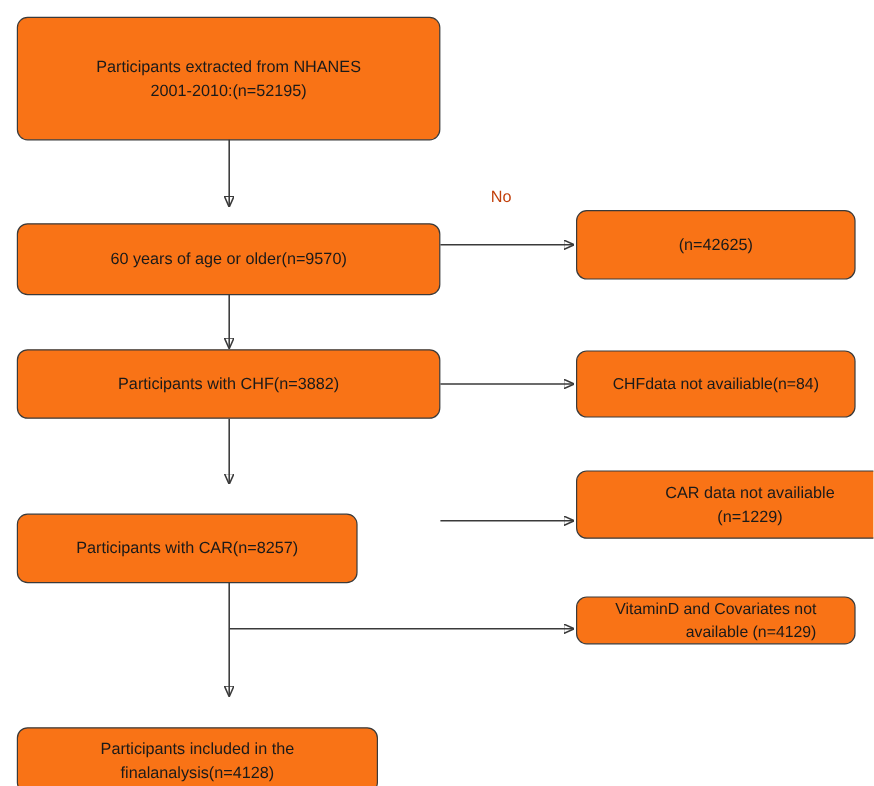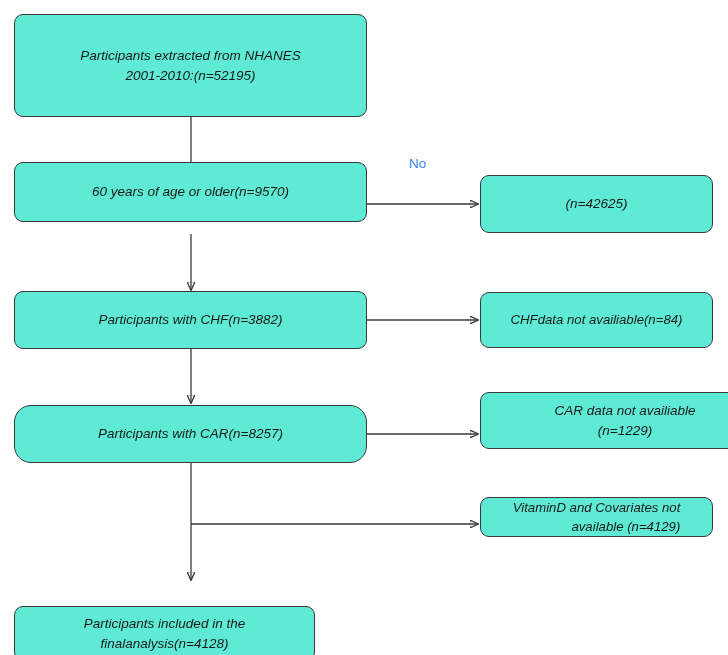--- a/index.html
+++ b/index.html
@@ -13,41 +13,40 @@
     height: 655px;
     background: #ffffff;
     font-family: "Liberation Sans", sans-serif;
     overflow: hidden;
   }
   .node {
     position: absolute;
     box-sizing: border-box;
     border: 1px solid #3a3a3a;
     border-radius: 9px;
-    background: #5eead4;
+    background: #f97316;
     display: flex;
     align-items: center;
     justify-content: center;
     text-align: center;
     color: #1a1a1a;
     font-size: 13.5px;
     line-height: 1.45;
     padding: 2px 4px;
     white-space: pre-line;
-    font-style: italic;
   }
   .node.tight {
     padding: 2px 0px;
     font-size: 13.2px;
     text-align: right;
   }
   .edge-label {
     position: absolute;
     font-size: 13.5px;
-    color: #3b82f6;
+    color: #c2410c;
     font-family: "Liberation Sans", sans-serif;
   }
   svg.wires {
     position: absolute;
     left: 0;
     top: 0;
     width: 728px;
     height: 655px;
     pointer-events: none;
   }
@@ -84,39 +83,39 @@
     <line x1="367" y1="434" x2="478" y2="434" marker-end="url(#arrowhead)"></line>
 
     <line x1="191" y1="524" x2="478" y2="524" marker-end="url(#arrowhead)"></line>
   </svg>
 
   <div class="node" style="left:14px; top:14px; width:353px; height:103px;">
     <span>Participants extracted from NHANES
 2001-2010:(n=52195)</span>
   </div>
 
-  <div class="node" style="left:14px; top:162px; width:353px; height:60px;">
+  <div class="node" style="left:14px; top:186px; width:353px; height:60px;">
     <span>60 years of age or older(n=9570)</span>
   </div>
 
   <div class="edge-label" style="left:409px; top:156px;">No</div>
 
   <div class="node" style="left:480px; top:175px; width:233px; height:58px;justify-content:center;">
     <span>(n=42625)</span>
   </div>
 
   <div class="node" style="left:14px; top:291px; width:353px; height:58px;">
     <span>Participants with CHF(n=3882)</span>
   </div>
 
   <div class="node tight" style="left:480px; top:292px; width:233px; height:56px;">
     <span>CHFdata not availiable(n=84)</span>
   </div>
 
-  <div class="node" style="left:14px; top:405px; width:353px; height:58px;border-radius:17px;">
+  <div class="node" style="left:14px; top:428px; width:284px; height:58px;">
     <span>Participants with CAR(n=8257)</span>
   </div>
 
   <div class="node" style="left:480px; top:392px; width:282px; height:57px;padding-left:12px;">
     <span>CAR data not availiable
 (n=1229)</span>
   </div>
 
   <div class="node tight" style="left:480px; top:497px; width:233px; height:40px;">
     <span>VitaminD and Covariates not

